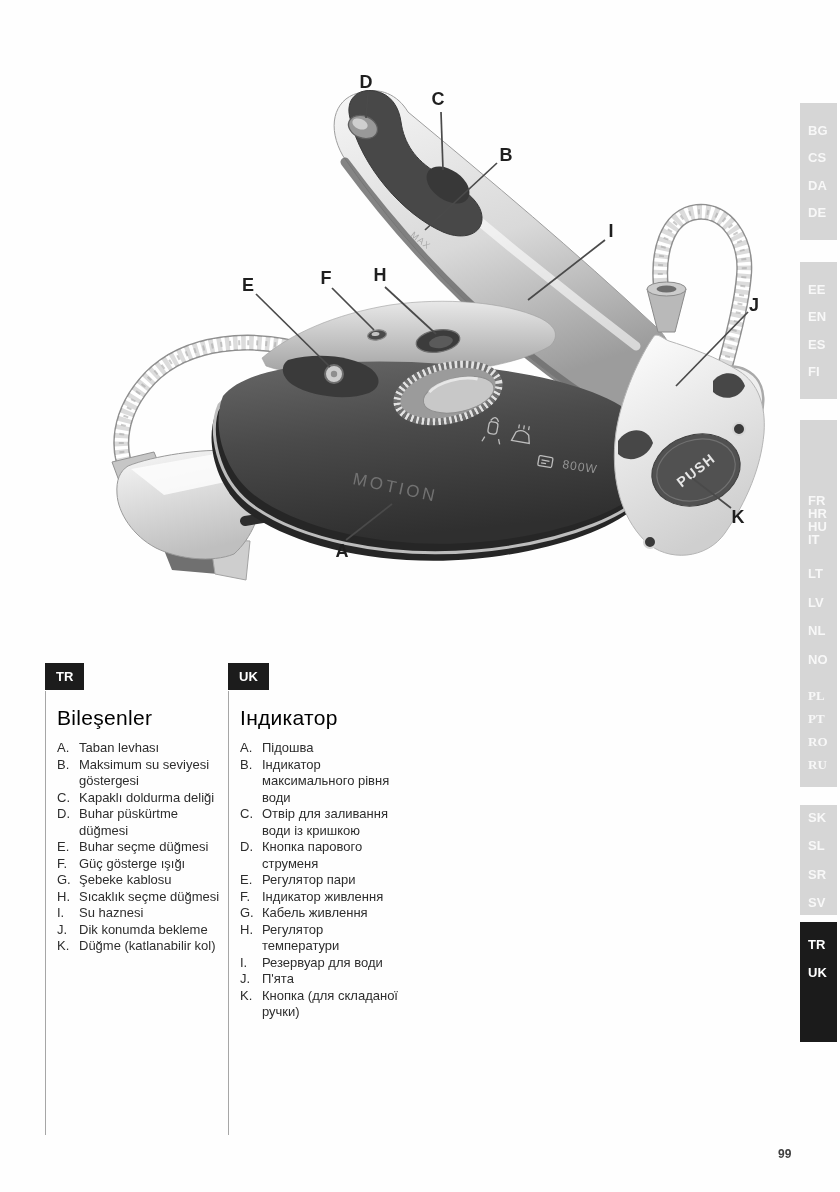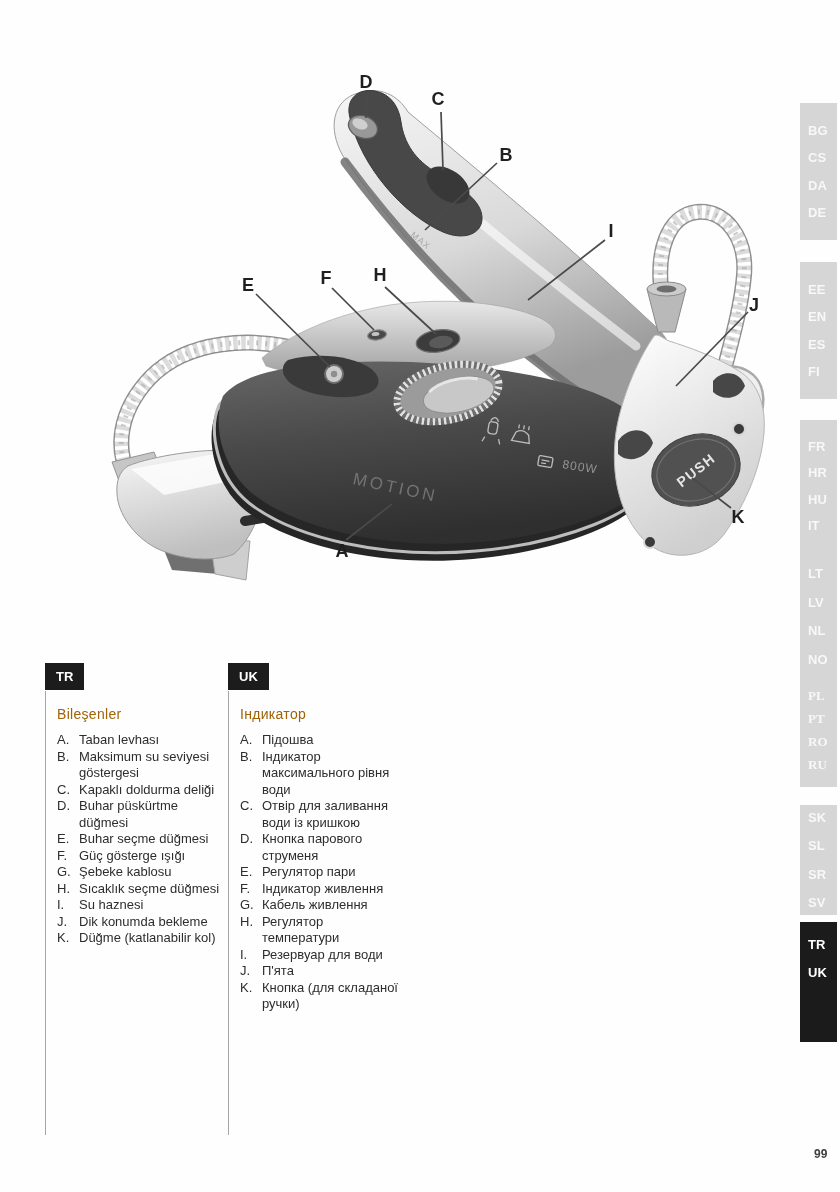--- a/index.html
+++ b/index.html
@@ -4,42 +4,42 @@
 <style>
   html,body{margin:0;padding:0;background:#ffffff;}
   .page{position:relative;width:840px;height:1192px;background:#fefefe;font-family:"Liberation Sans",sans-serif;overflow:hidden;}
   .illu{position:absolute;left:0;top:0;}
 
   
   .rail{position:absolute;left:800px;top:0;width:37px;height:1192px;}
   .rail-group{position:absolute;left:0;width:37px;background:#d6d6d6;display:flex;flex-direction:column;justify-content:space-evenly;padding:6px 0;box-sizing:border-box;}
   .g0{top:103px;height:137px;}
   .g1{top:262px;height:137px;}
-  .g2{top:420px;height:132px;}
+  .g2{top:420px;height:132px;justify-content:flex-end;}
   .g3{top:545px;height:143px;}
   .g4{top:673px;height:114px;font-family:Liberation Serif, serif;}
   .g5{top:805px;height:110px;justify-content:space-between;}
   .g6{top:922px;height:120px;background:#1b1b1b;justify-content:flex-start;padding-top:16px;gap:15px;}
   .rail-item{font-size:13px;font-weight:bold;color:rgba(255,255,255,0.82);padding-left:8px;line-height:1;}
   .g6 .rail-item{color:#ffffff;}
 
   
   .col{position:absolute;top:663px;}
   .col-tr{left:45px;width:177px;}
   .col-uk{left:228px;width:176px;}
   .rule{position:absolute;left:0;top:28px;width:1px;height:444px;background:#a6a6a6;}
   .badge{position:relative;display:inline-block;background:#1c1c1c;color:#ffffff;font-size:13px;font-weight:bold;padding:7px 11px;line-height:1;}
-  .title{margin:16px 0 10px 12px;font-size:14px;font-weight:400;color:#a16207;letter-spacing:.3px;}
+  .title{margin:16px 0 10px 12px;font-size:21px;font-weight:400;color:#000000;letter-spacing:.3px;}
   .parts{list-style:none;margin:0;padding:0 0 0 12px;}
   .part{display:flex;font-size:13px;line-height:16.5px;color:#2d2d2d;}
   .pl{width:22px;flex:none;}
   .col-tr .pt{width:143px;}
   .col-uk .pt{width:142px;}
 
-  .pagenum{position:absolute;left:814px;top:1147px;font-size:12px;font-weight:bold;color:#3f3f3f;}
+  .pagenum{position:absolute;left:778px;top:1147px;font-size:12px;font-weight:bold;color:#3f3f3f;}
 </style>
 </head>
 <body>
 
 <div class="page">
 
   <svg class="illu" width="840" height="660" viewBox="0 0 840 660">
     <defs>
       <linearGradient id="gHandle" x1="0" y1="0" x2="0.35" y2="1">
         <stop offset="0" stop-color="#f6f6f6"></stop>

